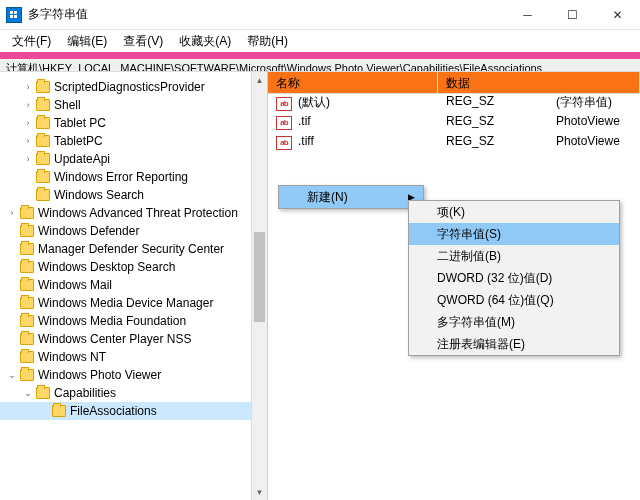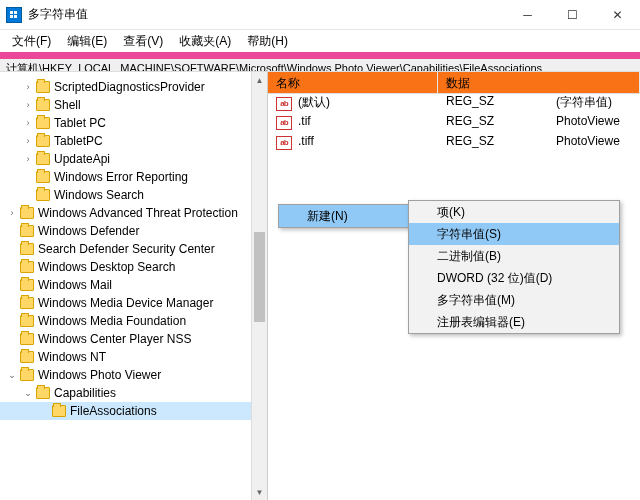--- a/index.html
+++ b/index.html
@@ -29,21 +29,21 @@
 .list-header { display: flex; height: 22px; border-bottom: 1px solid #ddd; background: #f97316; }
 .list-header .col { padding: 3px 8px; border-right: 1px solid #e5e5e5; }
 .list-row { display: flex; height: 20px; align-items: flex-start; }
 .cell { padding: 0 8px; white-space: nowrap; overflow:hidden; }
 .col-name { width: 170px; } .col-type { width: 110px; } .col-data { flex:1; }
 .ab-icon { display:inline-flex; width:16px; height:14px; border:1px solid #c33; align-items:center; justify-content:center; font-size:8px; color:#c33; background:#fff; margin-right:6px; font-weight:bold; letter-spacing:-1px;}
 .context-menu { position: absolute; background: #f2f2f2; border: 1px solid #a0a0a0; box-shadow: 2px 2px 4px rgba(0,0,0,0.25); }
 .ctx-item { height: 22px; display: flex; align-items: center; padding: 0 24px 0 28px; position:relative; }
 .ctx-item.highlight { background: #90c8f6; }
 .ctx-item .arrow { position:absolute; right:8px; font-size:9px; }
-.submenu1 { left: 10px; top: 132px; width: 146px; }
+.submenu1 { left: 10px; top: 113px; width: 146px; }
 .submenu2 { left: 140px; top: 128px; width: 212px; }
 </style>
 </head>
 <body>
 
 <div class="titlebar">
   <span class="app-icon">
       <svg viewBox="0 0 10 10">
         <rect x="1" y="1" width="3" height="3" fill="#fff"></rect>
         <rect x="5" y="1" width="3" height="3" fill="#fff"></rect>
@@ -112,21 +112,21 @@
         <span>Windows Advanced Threat Protection</span>
       </div>
       <div class="tree-node ind-0">
         <span class="twisty"></span>
         <span class="folder-icon"></span>
         <span>Windows Defender</span>
       </div>
       <div class="tree-node ind-0">
         <span class="twisty"></span>
         <span class="folder-icon"></span>
-        <span>Search Defender Security Center</span>
+        <span>Manager Defender Security Center</span>
       </div>
       <div class="tree-node ind-0">
         <span class="twisty"></span>
         <span class="folder-icon"></span>
         <span>Windows Desktop Search</span>
       </div>
       <div class="tree-node ind-0">
         <span class="twisty"></span>
         <span class="folder-icon"></span>
         <span>Windows Mail</span>
@@ -208,20 +208,23 @@
         <div class="ctx-item highlight">
           <span>字符串值(S)</span>
         </div>
         <div class="ctx-item">
           <span>二进制值(B)</span>
         </div>
         <div class="ctx-item">
           <span>DWORD (32 位)值(D)</span>
         </div>
         <div class="ctx-item">
+          <span>QWORD (64 位)值(Q)</span>
+        </div>
+        <div class="ctx-item">
           <span>多字符串值(M)</span>
         </div>
         <div class="ctx-item">
           <span>注册表编辑器(E)</span>
         </div>
       </div>
   </div>
 </div>
 
 </body></html>

